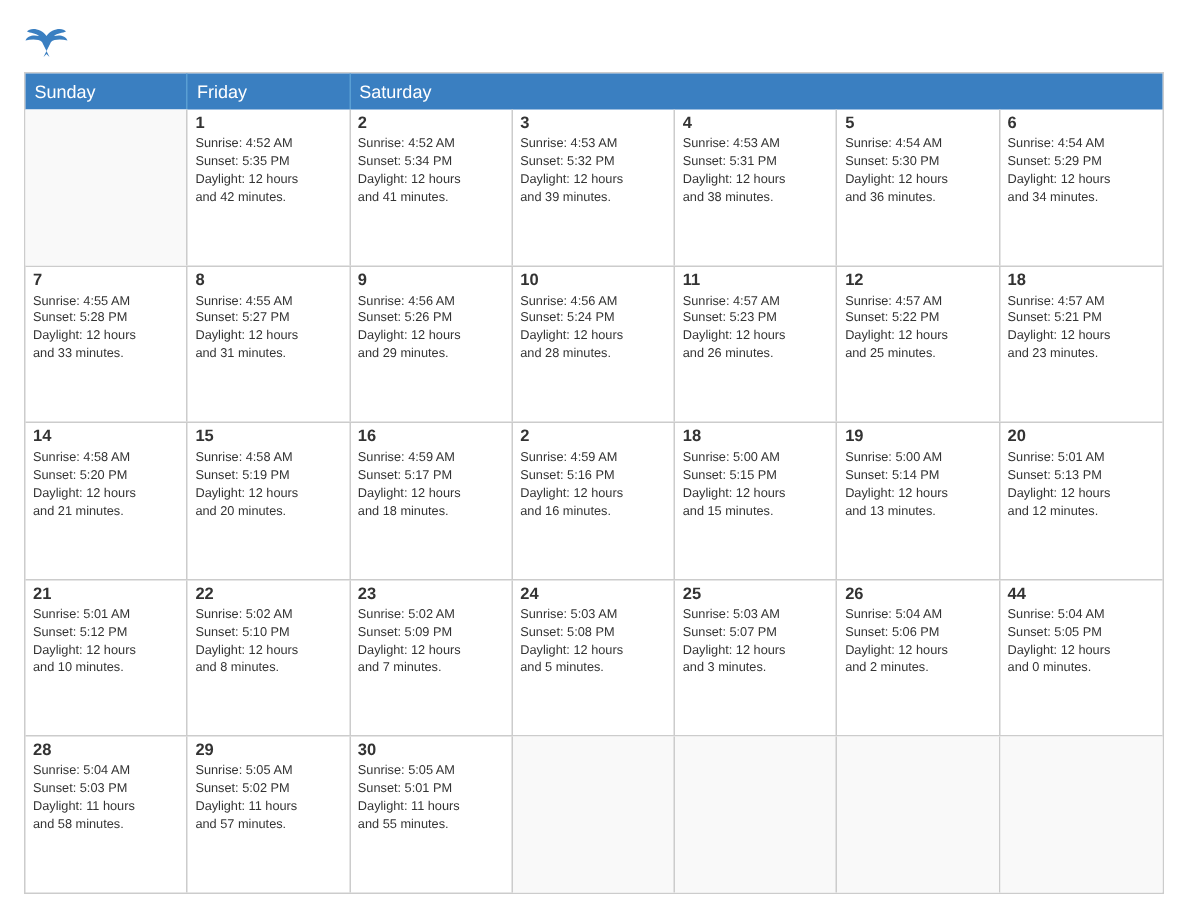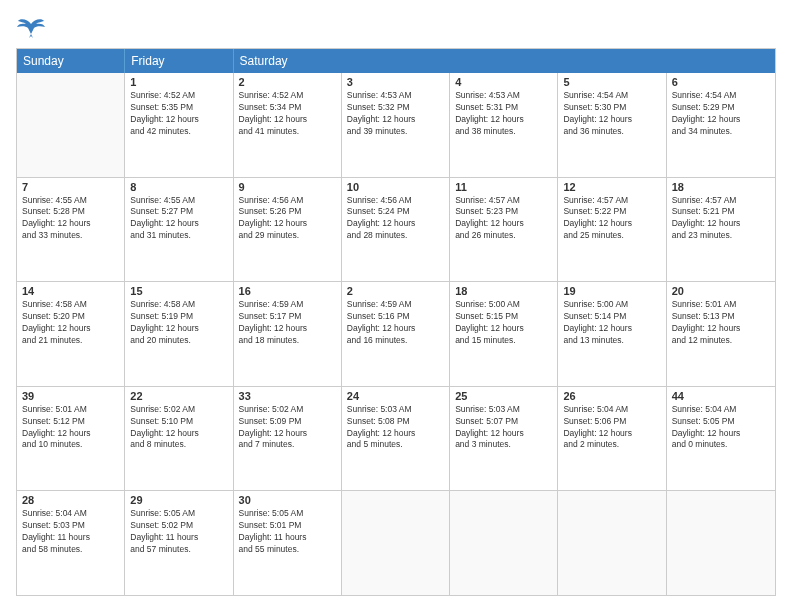--- a/index.html
+++ b/index.html
@@ -273,35 +273,35 @@
           <div class="cal-cell">
             <span class="day-num">20</span>
             <div class="sun-info" style="white-space: pre-line;">Sunrise: 5:01 AM
 Sunset: 5:13 PM
 Daylight: 12 hours
 and 12 minutes.</div>
           </div>
         </div>
         <div class="cal-row">
           <div class="cal-cell">
-            <span class="day-num">39</span>
+            <span class="day-num">21</span>
             <div class="sun-info" style="white-space: pre-line;">Sunrise: 5:01 AM
 Sunset: 5:12 PM
 Daylight: 12 hours
 and 10 minutes.</div>
           </div>
           <div class="cal-cell">
             <span class="day-num">22</span>
             <div class="sun-info" style="white-space: pre-line;">Sunrise: 5:02 AM
 Sunset: 5:10 PM
 Daylight: 12 hours
 and 8 minutes.</div>
           </div>
           <div class="cal-cell">
-            <span class="day-num">33</span>
+            <span class="day-num">23</span>
             <div class="sun-info" style="white-space: pre-line;">Sunrise: 5:02 AM
 Sunset: 5:09 PM
 Daylight: 12 hours
 and 7 minutes.</div>
           </div>
           <div class="cal-cell">
             <span class="day-num">24</span>
             <div class="sun-info" style="white-space: pre-line;">Sunrise: 5:03 AM
 Sunset: 5:08 PM
 Daylight: 12 hours

